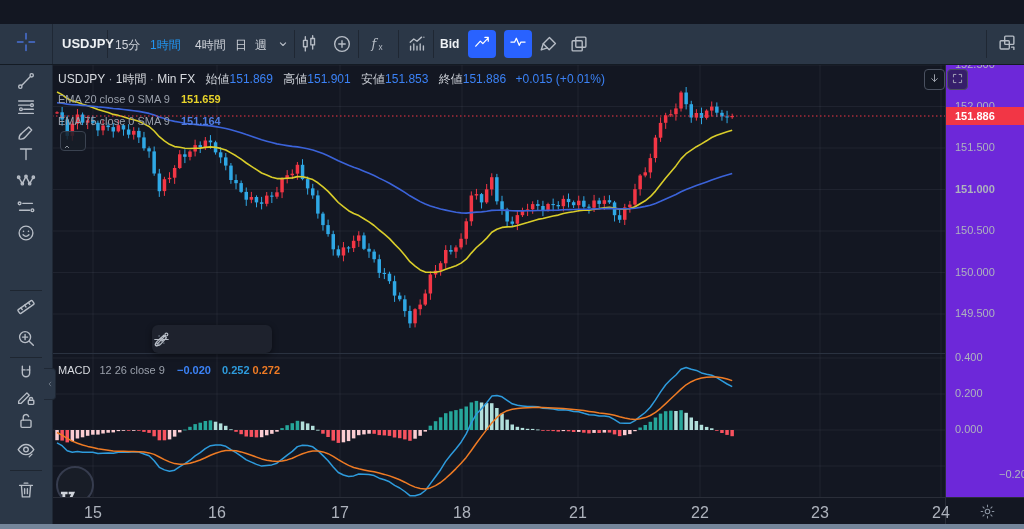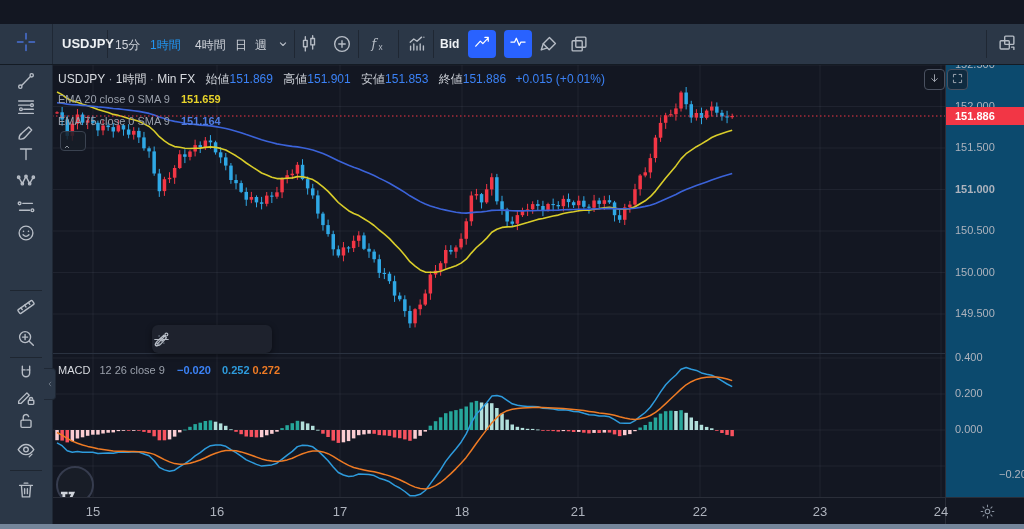--- a/index.html
+++ b/index.html
@@ -72,29 +72,29 @@
   .corner-btn{position:absolute;width:19px;height:19px;border:1px solid #4a5160;border-radius:4px;
         background:rgba(19,23,34,.6);color:#b7bdc6;display:flex;align-items:center;justify-content:center;
         cursor:pointer;z-index:12;}
   .corner-btn svg{width:13px;height:13px;}
   
   .tv-logo{position:absolute;left:4px;top:402px;width:34px;height:34px;border-radius:50%;
         background:#181d27;border:2px solid #363c4e;color:#cfd3da;display:flex;align-items:center;
         justify-content:center;z-index:5;}
   .tv-logo svg{width:20px;height:20px;}
   
-  .price-axis{position:absolute;left:945px;top:64px;width:79px;height:433px;background:#0c4a6e;
+  .price-axis{position:absolute;left:945px;top:64px;width:79px;height:433px;background:#6d28d9;
         border-left:1px solid #2a2e39;z-index:10;cursor:ns-resize;}
   .price-axis .tick{position:absolute;left:9px;font-size:11px;color:#aeb3bd;}
   .price-chip{position:absolute;left:0;width:79px;height:18px;background:#f23645;color:#fff;
         font-size:11px;font-weight:bold;line-height:18px;padding-left:9px;box-sizing:border-box;}
   
   .time-axis{position:absolute;left:52px;top:497px;width:972px;height:28px;background:#131722;
         border-top:1px solid #2a2e39;z-index:10;cursor:ew-resize;}
-  .time-axis .tick{position:absolute;top:6px;transform:translateX(-50%);font-size:13px;color:#aeb3bd;}
+  .time-axis .tick{position:absolute;top:6px;transform:translateX(-50%);font-size:16px;color:#aeb3bd;}
   .axis-gear{position:absolute;right:28px;top:5px;width:17px;height:17px;color:#8a93a0;cursor:pointer;}
   .axis-gear svg{width:17px;height:17px;}
   .axis-corner-sep{position:absolute;left:893px;top:0;width:1px;height:28px;background:#2a2e39;}
   
   .bottom-strip{position:absolute;left:0;top:524px;width:1024px;height:5px;background:#74859a;z-index:31;}
 </style>
 </head>
 <body>
 
 <div id="app">

